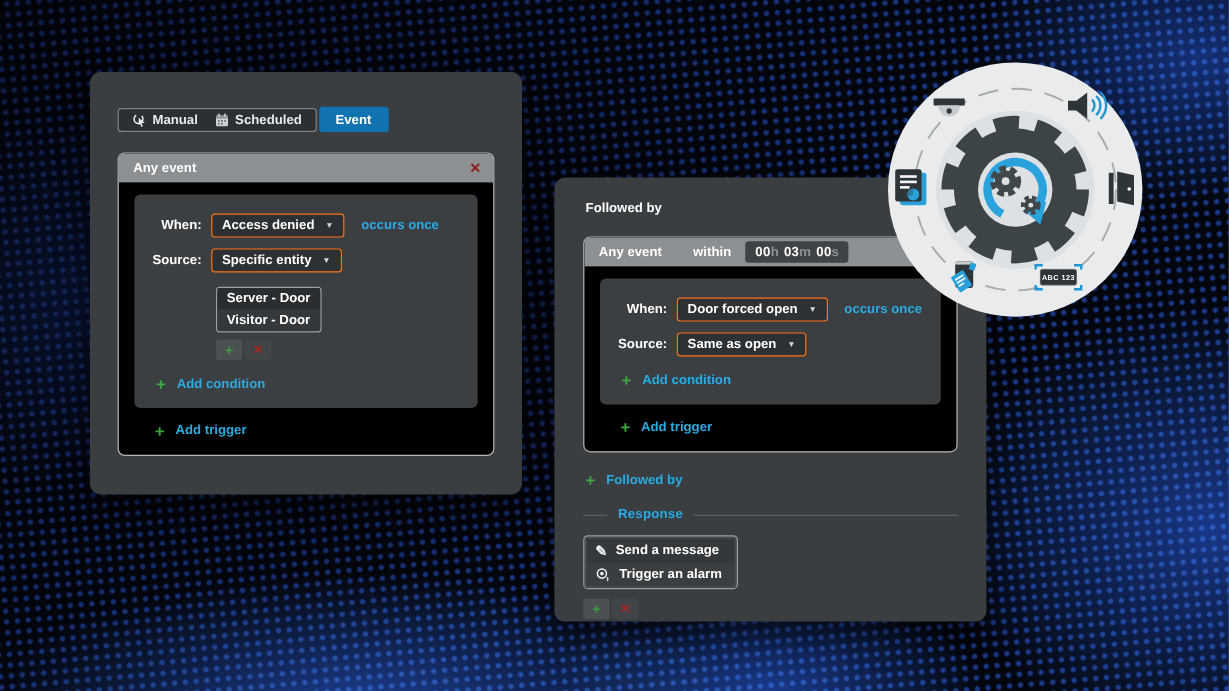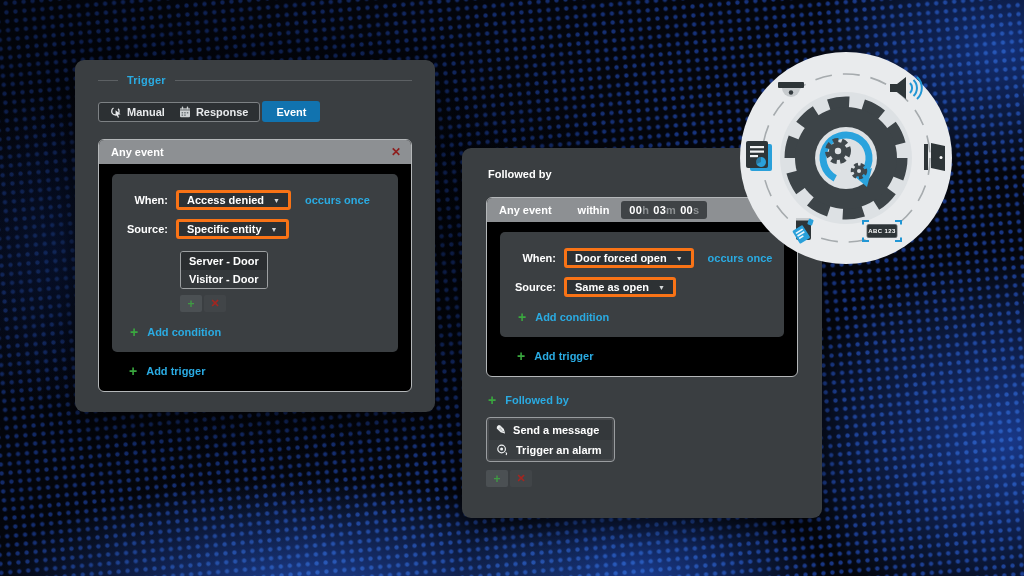--- a/index.html
+++ b/index.html
@@ -86,21 +86,21 @@
   .duration-field .unit:last-child { margin-right:0; }
 
   .card-body { padding:10px 13px 0 13px; }
   .ibox { background:#3b3f42; border-radius:5px; padding:16px 10px 12px 4px; }
 
   .row { display:flex; align-items:center; }
   .row + .row { margin-top:9px; }
   .row-label { width:52px; flex:none; text-align:right; font-weight:bold; margin-right:8px; }
   .dropdown {
     display:inline-flex; align-items:center; gap:9px;
-    background:#2d3134; border:3px solid #f97316; border-radius:3px;
+    background:#2d3134; border:1px solid #f97316; border-radius:3px;
     height:20px; padding:0 8px; color:#fff; font-weight:600; cursor:default;
   }
   .dd-arrow { font-size:7px; color:#d4d7d9; }
   .occurs { color:#2aabe2; font-weight:bold; margin-left:14px; cursor:pointer; }
 
   .indent { margin-left:64px; }
   .entity-list {
     margin-top:12px; border:1px solid #9da0a2; border-radius:3px;
     width:88px; overflow:hidden;
   }
@@ -146,23 +146,20 @@
 
 <div class="bg-dots"></div>
 <div class="glow g1"></div>
 <div class="glow g2"></div>
 <div class="glow g3"></div>
 <div class="glow g4"></div>
 <div class="glow g5"></div>
 <div class="bg-shade"></div>
 
 <section class="panel t-panel">
-  <div class="legend">
-    <span class="legend-text">Trigger</span>
-  </div>
 
   <div class="tabs">
     <div class="tab-group">
       <div class="tab">
         <svg class="icon-svg" width="12" height="12" viewBox="0 0 12 12">
           <circle cx="5.4" cy="5.2" r="3.7" fill="none" stroke="#e8eaec" stroke-width="1.3" stroke-dasharray="15 5"></circle>
           <path d="M5.6 4.2 L10.6 8.3 L7.9 8.8 L9.1 11.3 L7.9 11.8 L6.8 9.3 L5.6 10.2 Z" fill="#e8eaec"></path>
         </svg>
         <span>Manual</span>
       </div>
@@ -171,21 +168,21 @@
           <rect x="1" y="2.2" width="10" height="9" rx="1" fill="#ced2d4"></rect>
           <rect x="1" y="2.2" width="10" height="2.6" fill="#8f9496"></rect>
           <rect x="2.8" y="0.6" width="1.4" height="2.6" rx="0.5" fill="#ced2d4"></rect>
           <rect x="7.8" y="0.6" width="1.4" height="2.6" rx="0.5" fill="#ced2d4"></rect>
           <rect x="2.6" y="6" width="1.5" height="1.5" fill="#6f7578"></rect>
           <rect x="5.2" y="6" width="1.5" height="1.5" fill="#6f7578"></rect>
           <rect x="7.8" y="6" width="1.5" height="1.5" fill="#6f7578"></rect>
           <rect x="2.6" y="8.4" width="1.5" height="1.5" fill="#6f7578"></rect>
           <rect x="5.2" y="8.4" width="1.5" height="1.5" fill="#6f7578"></rect>
         </svg>
-        <span>Response</span>
+        <span>Scheduled</span>
       </div>
     </div>
     <div class="tab-event">
       <span>Event</span>
     </div>
   </div>
 
   <div class="event-card">
     <div class="card-header">
       <span>Any event</span>
@@ -272,20 +269,23 @@
         <span class="txt">Add trigger</span>
       </div>
     </div>
   </div>
 
   <div class="add-link followed-link">
     <span class="plus">+</span>
     <span class="txt">Followed by</span>
   </div>
 
+  <div class="legend resp-legend">
+    <span class="legend-text">Response</span>
+  </div>
 
   <div class="resp-list">
     <div class="resp-item">
       <span class="pencil">✎</span>
       <span>Send a message</span>
     </div>
     <div class="resp-item">
       <svg class="icon-svg" width="13" height="13" viewBox="0 0 13 13">
         <circle cx="5.6" cy="6" r="3.8" fill="none" stroke="#f0f2f3" stroke-width="1.2"></circle>
         <circle cx="5.6" cy="6" r="1.5" fill="#f0f2f3"></circle>

